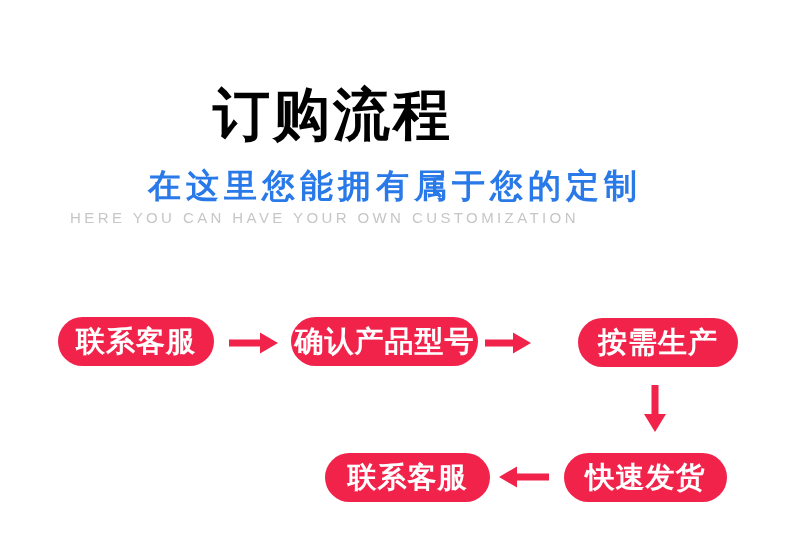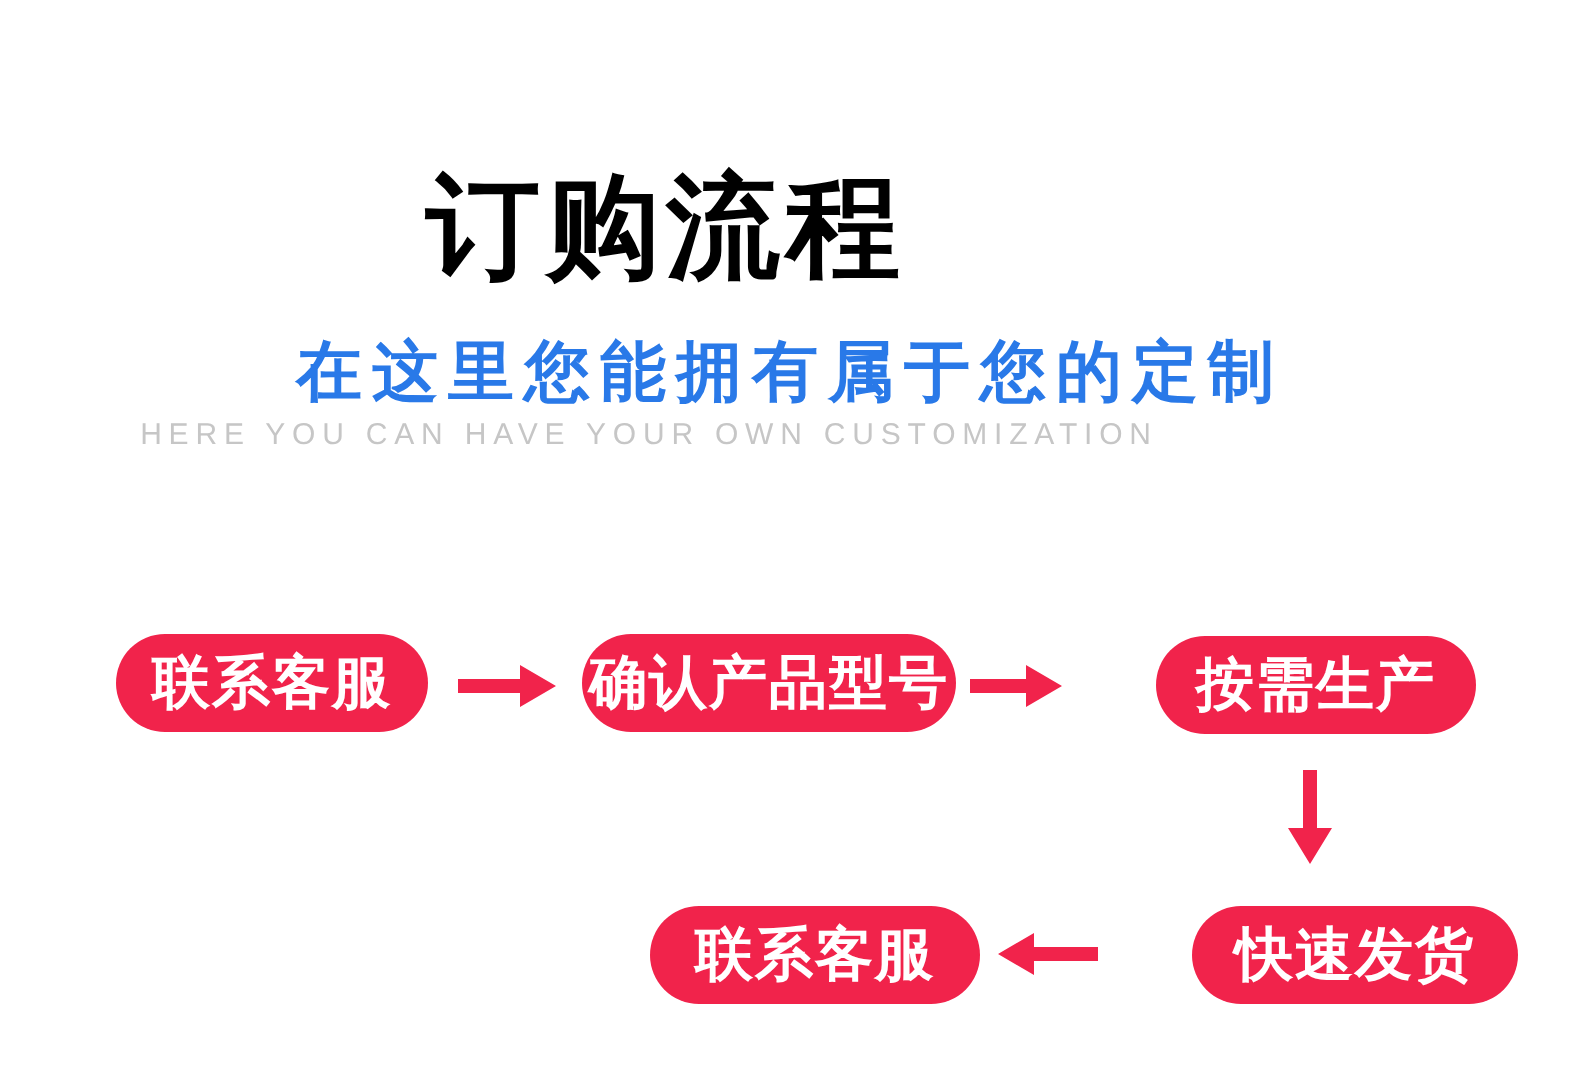--- a/index.html
+++ b/index.html
@@ -48,21 +48,21 @@
   .step-1{left:58px;top:317px;width:156px;}
   .arrow-1{left:229px;top:330px;}
   .step-2{left:291px;top:317px;width:187px;}
   .arrow-2{left:485px;top:330px;}
   .step-3{left:578px;top:318px;width:160px;}
   
   .arrow-down{left:643px;top:385px;}
   
   .step-4{left:325px;top:453px;width:165px;}
   .arrow-left{left:499px;top:464px;}
-  .step-5{left:596px;top:453px;width:163px;}
+  .step-5{left:564px;top:453px;width:163px;}
 </style>
 </head>
 <body>
 
 <div class="page-title">订购流程</div>
 <div class="page-subtitle">在这里您能拥有属于您的定制</div>
 <div class="page-subtitle-en">HERE YOU CAN HAVE YOUR OWN CUSTOMIZATION</div>
 
 <div class="pill step-1">
   <span>联系客服</span>

